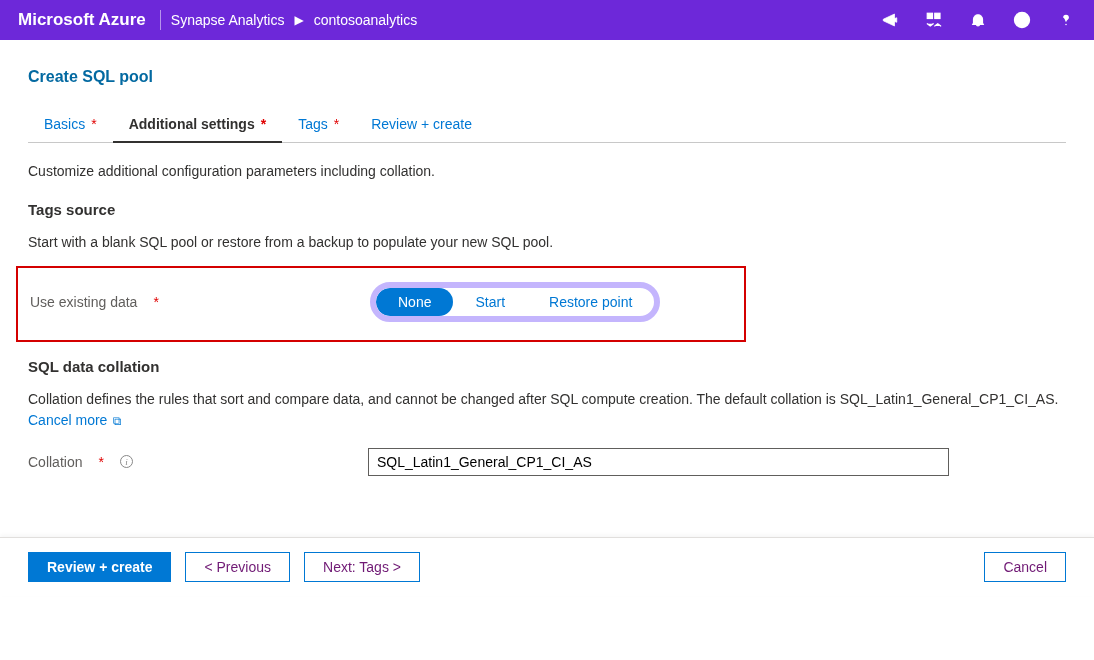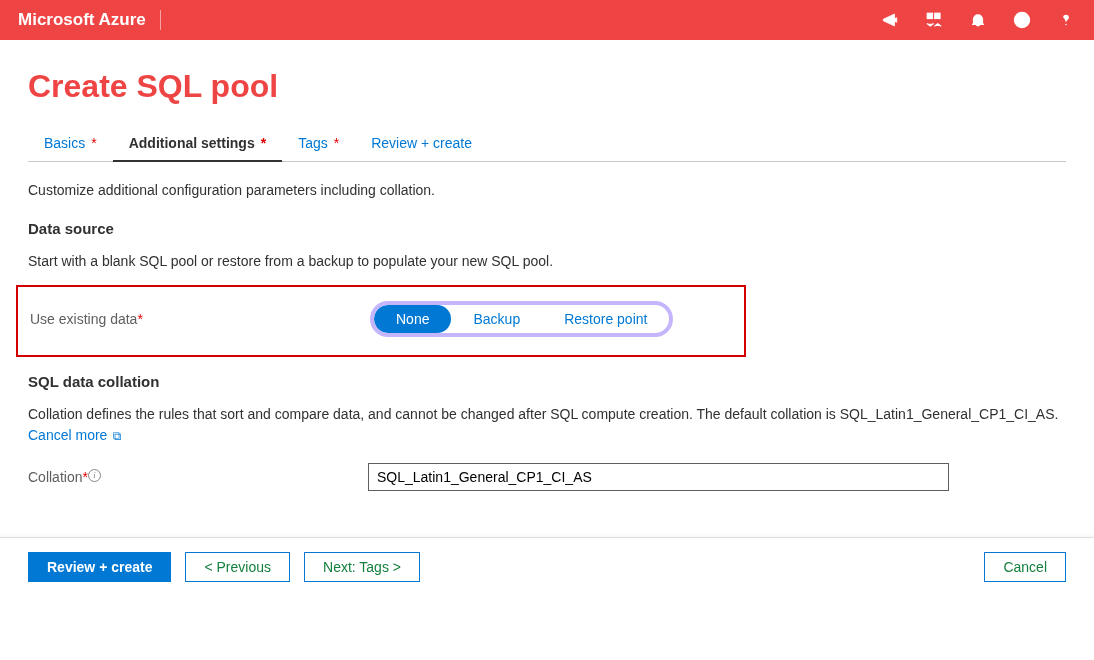--- a/index.html
+++ b/index.html
@@ -8,21 +8,21 @@
       font-size: 14px;
       color: #323130;
       background: #fff;
       width: 1094px;
       height: 660px;
       overflow: hidden;
     }
 
     
     .top-bar {
-      background: #ef4444;
+      background: #6d28d9;
       color: #fff;
       height: 40px;
       display: flex;
       align-items: center;
       padding: 0 12px 0 8px;
     }
     .brand {
       font-size: 17px;
       font-weight: 600;
       padding: 0 10px;
@@ -53,23 +53,23 @@
       display: flex; align-items: center; justify-content: center;
     }
     .top-icon svg { fill: #fff; stroke: #fff; }
 
     
     .page {
       padding: 28px 28px 0 28px;
       position: relative;
     }
     .page-title {
-      font-size: 32px;
-      font-weight: 600;
-      color: #ef4444;
+      font-size: 16px;
+      font-weight: 600;
+      color: #0369a1;
       margin-bottom: 22px;
     }
 
     
     .tabs {
       display: flex;
       gap: 0;
       border-bottom: 1px solid #c8c8c8;
       margin-bottom: 20px;
     }
@@ -128,40 +128,41 @@
     
     .form-row {
       display: flex;
       align-items: center;
     }
     .form-label {
       width: 340px;
       font-size: 14px;
       color: #605e5c;
       display: flex;
-      gap: 0;
+      align-items: center;
+      gap: 16px;
     }
     .form-label .req { color: #e00000; }
     .info-icon {
       width: 13px; height: 13px;
       border: 1px solid #888;
       border-radius: 50%;
       display: inline-flex;
       align-items: center;
       justify-content: center;
       font-size: 9px;
       color: #888;
       font-style: italic;
       font-family: Georgia, serif;
     }
 
     
     .pill-group {
       display: inline-flex;
-      border: 4px solid #c4b5fd;
+      border: 6px solid #c4b5fd;
       border-radius: 20px;
       overflow: hidden;
     }
     .pill-option {
       padding: 6px 22px;
       font-size: 14px;
       color: #0078d4;
       cursor: pointer;
     }
     .pill-option.selected {
@@ -190,21 +191,21 @@
       gap: 14px;
       align-items: center;
       box-shadow: 0 -2px 4px rgba(0,0,0,0.04);
       background: #fff;
     }
     .btn {
       padding: 6px 18px;
       font-size: 14px;
       background: #fff;
       border: 1px solid #0078d4;
-      color: #15803d;
+      color: #701a75;
       cursor: pointer;
     }
     .btn.primary {
       background: #0078d4;
       color: #fff;
       border-color: #0078d4;
       font-weight: 600;
     }
     .footer .spacer { flex: 1; }
 
@@ -215,20 +216,25 @@
     .collation-section {
       margin-top: 8px;
     }
   </style>
 </head>
 <body>
 
 <div class="top-bar">
   <div class="brand">Microsoft Azure</div>
   <div class="divider-v"></div>
+  <div class="breadcrumb">
+    <span class="bc-item">Synapse Analytics</span>
+    <span class="bc-sep">▶</span>
+    <span class="bc-item">contosoanalytics</span>
+  </div>
   <div class="top-icons">
     <span class="top-icon">
       <svg viewBox="0 0 24 24" width="18" height="18">
           <path d="M3 11l15-7v16L3 13v-2zm15-1l3-1v6l-3-1V10z"></path>
         </svg>
     </span>
     <span class="top-icon">
       <svg viewBox="0 0 24 24" width="18" height="18" fill="none" stroke="#fff" stroke-width="1.6">
           <rect x="3" y="3" width="7" height="7"></rect>
           <rect x="13" y="3" width="7" height="7"></rect>
@@ -273,32 +279,32 @@
       <span>Tags</span>
       <span class="req">*</span>
     </div>
     <div class="tab">
       <span>Review + create</span>
     </div>
   </div>
 
   <p class="intro">Customize additional configuration parameters including collation.</p>
 
-  <div class="section-heading">Data source</div>
+  <div class="section-heading">Tags source</div>
   <p class="section-desc">Start with a blank SQL pool or restore from a backup to populate your new SQL pool.</p>
 
   <div class="highlight-box">
     <div class="form-row">
       <div class="form-label">
         <span>Use existing data</span>
         <span class="req">*</span>
       </div>
       <div class="pill-group">
         <div class="pill-option selected">None</div>
-        <div class="pill-option">Backup</div>
+        <div class="pill-option">Start</div>
         <div class="pill-option">Restore point</div>
       </div>
     </div>
   </div>
 
   <div class="collation-section">
     <div class="section-heading">SQL data collation</div>
     <p class="section-desc">
       <span>Collation defines the rules that sort and compare data, and cannot be changed after SQL compute creation. The default collation is SQL_Latin1_General_CP1_CI_AS. </span>
       <a class="link"><span>Cancel more</span><span class="ext-icon"> ⧉</span></a>

